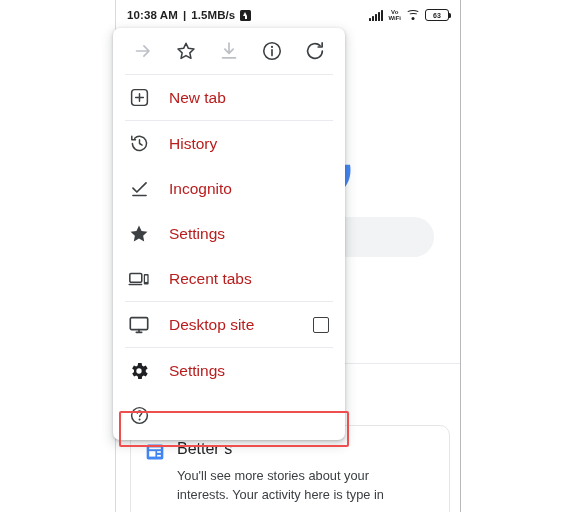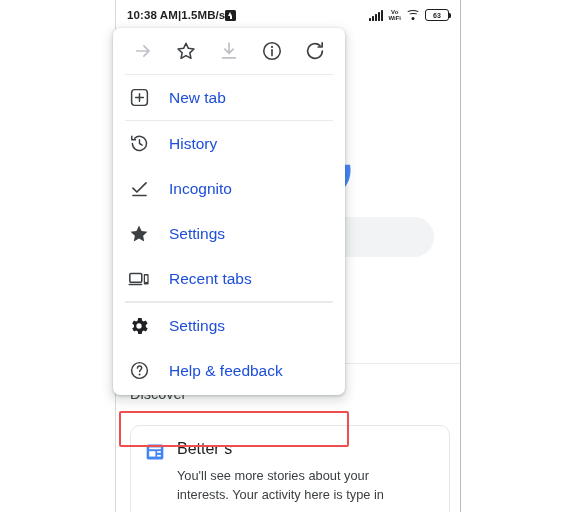--- a/index.html
+++ b/index.html
@@ -28,21 +28,21 @@
 
   
   .status-bar {
     position: absolute; left: 0; top: 0;
     width: 100%; height: 30px;
     display: flex; align-items: center;
     justify-content: space-between;
     padding: 0 11px 0 11px;
   }
   .status-left {
-    display: flex; align-items: flex-end; 
+    display: flex; align-items: flex-end; gap: 5px;
     font-size: 11.5px; color: #1f1f1f; font-weight: 600;
     letter-spacing: 0.1px;
   }
   .net-glyph {
     display: inline-block;
     width: 11px; height: 11px;
     background: #1f1f1f;
     border-radius: 1.5px;
     position: relative;
   }
@@ -222,21 +222,21 @@
     height: 45px;
     padding: 0 14px;
     position: relative;
   }
   .menu-item .mi-icon {
     width: 24px; height: 24px; flex: none;
     display: flex; align-items: center; justify-content: center;
   }
   .menu-item .mi-label {
     margin-left: 18px;
-    font-size: 15.5px; color: #1d4ed8;
+    font-size: 15.5px; color: #b91c1c;
     white-space: nowrap;
   }
   .mi-checkbox {
     position: absolute; right: 16px; top: 50%;
     transform: translateY(-50%);
     width: 16px; height: 16px;
     border: 1.8px solid #3c4043;
     border-radius: 2px;
     background: #fff;
   }
@@ -426,20 +426,30 @@
           <path d="M1.3 18h13.5" stroke="#3c4043" stroke-width="1.7" stroke-linecap="round"></path>
           <rect x="17.2" y="6.5" width="5.3" height="11.5" rx="1" fill="#3c4043"></rect>
           <rect x="18.6" y="8.2" width="2.5" height="7" fill="#ffffff"></rect>
         </svg>
       </span>
       <span class="mi-label">Recent tabs</span>
     </div>
 
     <div class="mi-sep"></div>
 
+    <div class="menu-item">
+      <span class="mi-icon">
+        <svg width="22" height="22" viewBox="0 0 24 24">
+          <rect x="2.5" y="4" width="19" height="13" rx="1.5" fill="none" stroke="#3c4043" stroke-width="1.8"></rect>
+          <path d="M9 20h6M12 17v3" stroke="#3c4043" stroke-width="1.8" stroke-linecap="round"></path>
+        </svg>
+      </span>
+      <span class="mi-label">Desktop site</span>
+      <span class="mi-checkbox"></span>
+    </div>
 
     <div class="mi-sep"></div>
 
     <div class="menu-item">
       <span class="mi-icon">
         <svg width="22" height="22" viewBox="0 0 24 24">
           <path d="M19.4 13a7.6 7.6 0 0 0 0-2l2-1.6-2-3.4-2.4 1a7.6 7.6 0 0 0-1.7-1l-.4-2.6h-3.9l-.4 2.6a7.6 7.6 0 0 0-1.7 1l-2.4-1-2 3.4L6.6 11a7.6 7.6 0 0 0 0 2l-2 1.6 2 3.4 2.4-1a7.6 7.6 0 0 0 1.7 1l.4 2.6h3.9l.4-2.6a7.6 7.6 0 0 0 1.7-1l2.4 1 2-3.4z" fill="#202124"></path>
           <circle cx="12" cy="12" r="2.9" fill="#ffffff"></circle>
         </svg>
       </span>
@@ -447,19 +457,18 @@
     </div>
 
     <div class="menu-item">
       <span class="mi-icon">
         <svg width="21" height="21" viewBox="0 0 24 24">
           <circle cx="12" cy="12" r="9" fill="none" stroke="#3c4043" stroke-width="1.7"></circle>
           <path d="M9.6 9.3c0-1.4 1.1-2.4 2.5-2.4s2.4 1 2.4 2.3c0 1.9-2.3 2-2.3 3.9" fill="none" stroke="#3c4043" stroke-width="1.6" stroke-linecap="round"></path>
           <circle cx="12.1" cy="16.6" r="1.15" fill="#3c4043"></circle>
         </svg>
       </span>
-      <span class="mi-label">Help &amp; feedback</span>
     </div>
   </div>
 
   <div class="mi-highlight" style="border-color: rgb(239, 78, 78);"></div>
 
 </div>
 
 </body></html>

